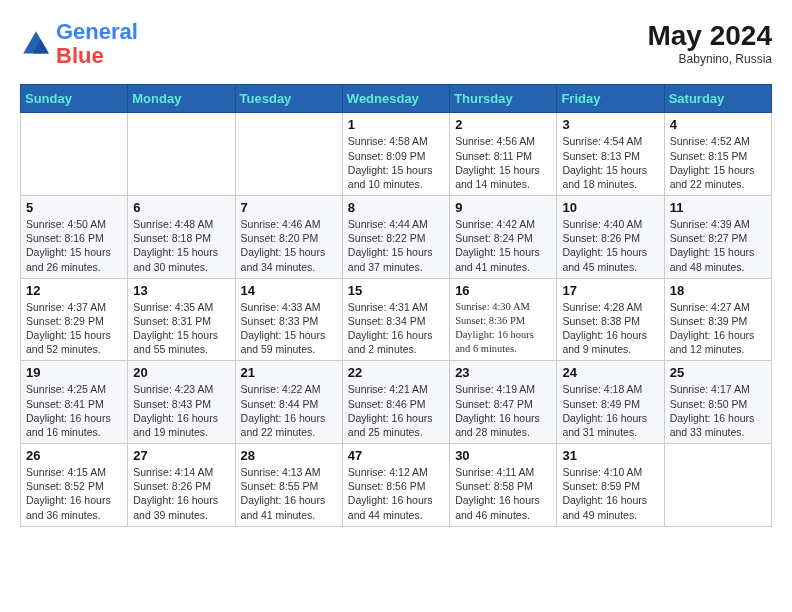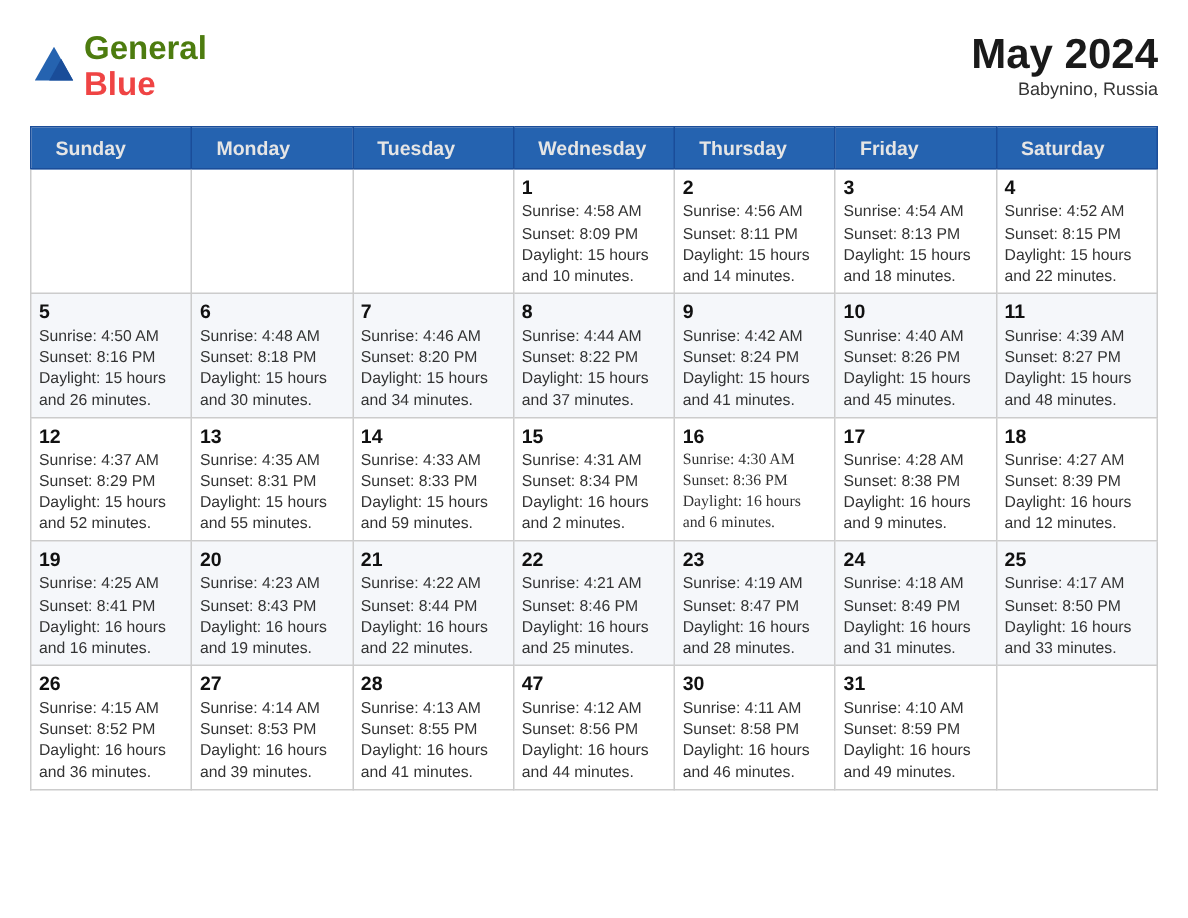--- a/index.html
+++ b/index.html
@@ -20,21 +20,21 @@
       display: flex;
       align-items: center;
     }
     .logo-text {
       font-size: 22px;
       font-weight: bold;
       color: #1a1a1a;
       line-height: 1.1;
     }
     .logo-text span {
-      color: #4d7c0f;
+      color: #3b82f6;
     }
     .logo-icon {
       width: 32px;
       height: 32px;
       margin-right: 4px;
     }
     .title-block {
       text-align: right;
     }
     .title-block .month-year {
@@ -46,22 +46,22 @@
       font-size: 12px;
       color: #333;
     }
     .calendar-table {
       width: 100%;
       border-collapse: collapse;
       font-size: 11px;
     }
     .calendar-table th {
       background-color: #2563b0;
-      color: #e5e5e5;
-      padding: 6px 16px;
+      color: #5eead4;
+      padding: 6px 4px;
       text-align: left;
       font-size: 13px;
       font-weight: bold;
       border: 1px solid #1a4d99;
     }
     .calendar-table td {
       border: 1px solid #ccc;
       vertical-align: top;
       padding: 4px 5px;
       height: 80px;
@@ -309,21 +309,21 @@
         <td>
           <div class="day-number">26</div>
           <div class="day-info" style="white-space: pre-line;">Sunrise: 4:15 AM
 Sunset: 8:52 PM
 Daylight: 16 hours
 and 36 minutes.</div>
         </td>
         <td>
           <div class="day-number">27</div>
           <div class="day-info" style="white-space: pre-line;">Sunrise: 4:14 AM
-Sunset: 8:53 PM
+Sunset: 8:26 PM
 Daylight: 16 hours
 and 39 minutes.</div>
         </td>
         <td>
           <div class="day-number">28</div>
           <div class="day-info" style="white-space: pre-line;">Sunrise: 4:13 AM
 Sunset: 8:55 PM
 Daylight: 16 hours
 and 41 minutes.</div>
         </td>

